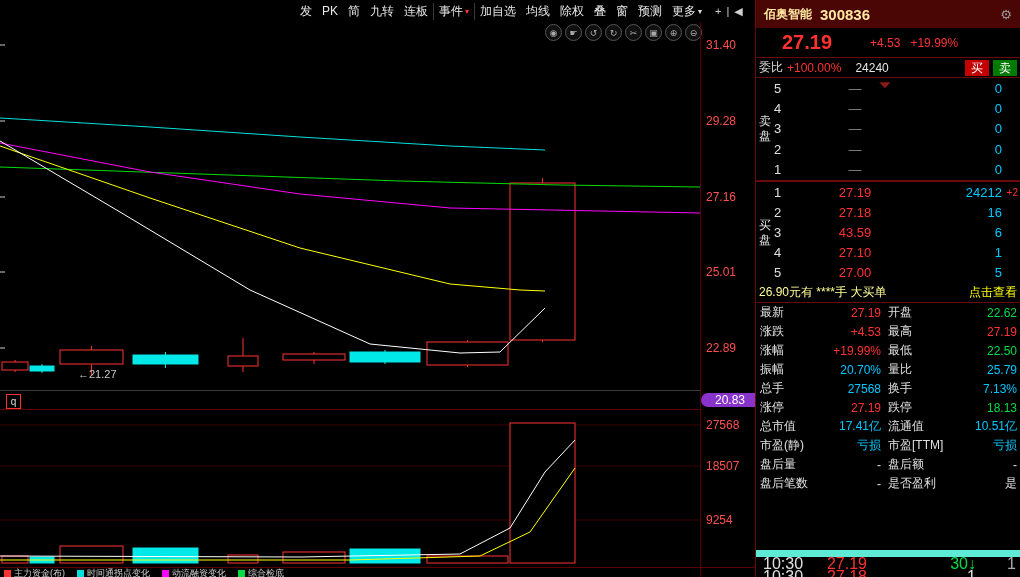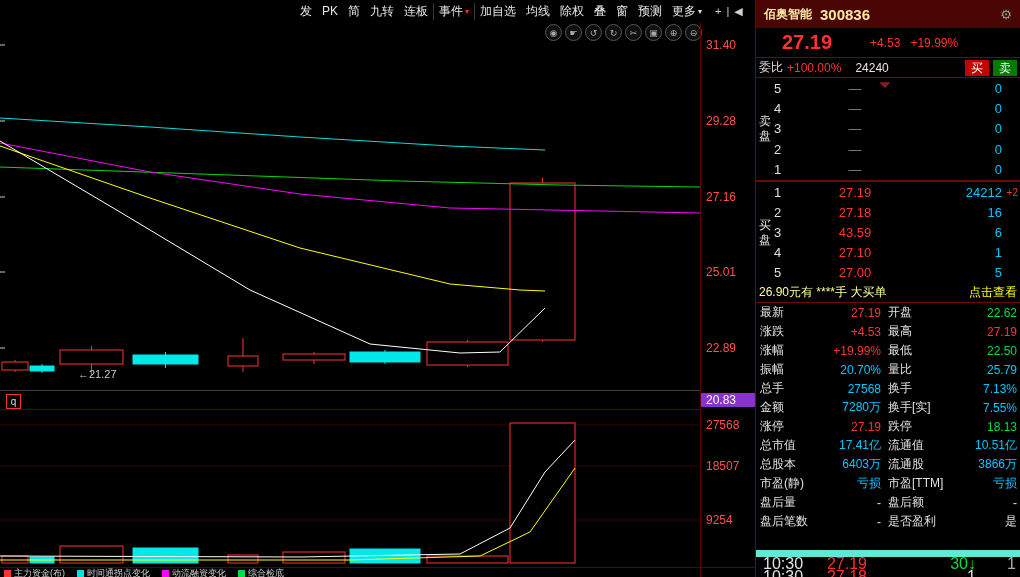--- a/index.html
+++ b/index.html
@@ -29,21 +29,21 @@
   .bottom-tabs{position:absolute;left:0;top:567px;width:755px;height:10px;display:flex;align-items:center;
                gap:12px;padding-left:4px;font-size:9px;line-height:10px;border-top:1px solid #5a0000;overflow:hidden;}
   .bt-item{display:flex;align-items:center;gap:3px;cursor:pointer;white-space:nowrap;}
   .bt-marker{width:7px;height:7px;display:inline-block;}
   .bt-label{color:#cfcfcf;}
 
   
   .axis-col{position:absolute;left:700px;top:22px;width:55px;height:555px;border-left:1px solid #5a0000;box-sizing:border-box;}
   .ax-label{position:absolute;left:5px;font-size:12px;color:#ff5050;height:14px;line-height:14px;}
   .ax-highlight{position:absolute;left:0;width:50px;height:14px;line-height:14px;font-size:12px;color:#fff;
-                padding-left:5px;background:#8833cc;}
+                padding-left:14px;background:#8833cc;border-radius:7px;}
 
   
   .right-panel{position:absolute;left:755px;top:0;width:265px;height:577px;border-left:1px solid #6a0a0a;
                box-sizing:border-box;background:#000;}
   .rp-header{position:absolute;left:0;top:0;width:100%;height:28px;background:#4a0505;display:flex;
              align-items:center;gap:8px;padding:0 8px;box-sizing:border-box;}
   .st-name{color:#ffe9a0;font-size:12px;font-weight:bold;}
   .st-code{color:#ffe9a0;font-size:15px;font-weight:bold;}
   .gear{margin-left:auto;color:#9a9a9a;font-size:13px;cursor:pointer;}
   .rp-price{position:absolute;left:0;top:28px;width:100%;height:29px;display:flex;align-items:center;
@@ -357,42 +357,30 @@
           <span class="st-l">量比</span>
           <span class="st-v c-cyan">25.79</span>
         </div>
         <div class="st-row">
           <span class="st-l">总手</span>
           <span class="st-v c-cyan">27568</span>
           <span class="st-l">换手</span>
           <span class="st-v c-cyan">7.13%</span>
         </div>
         <div class="st-row">
-          <span class="st-l">金额</span>
-          <span class="st-v c-cyan">7280万</span>
-          <span class="st-l">换手[实]</span>
-          <span class="st-v c-cyan">7.55%</span>
-        </div>
-        <div class="st-row">
           <span class="st-l">涨停</span>
           <span class="st-v c-red">27.19</span>
           <span class="st-l">跌停</span>
           <span class="st-v c-green">18.13</span>
         </div>
         <div class="st-row">
           <span class="st-l">总市值</span>
           <span class="st-v c-cyan">17.41亿</span>
           <span class="st-l">流通值</span>
           <span class="st-v c-cyan">10.51亿</span>
-        </div>
-        <div class="st-row">
-          <span class="st-l">总股本</span>
-          <span class="st-v c-cyan">6403万</span>
-          <span class="st-l">流通股</span>
-          <span class="st-v c-cyan">3866万</span>
         </div>
         <div class="st-row">
           <span class="st-l">市盈(静)</span>
           <span class="st-v c-cyan">亏损</span>
           <span class="st-l">市盈[TTM]</span>
           <span class="st-v c-cyan">亏损</span>
         </div>
         <div class="st-row">
           <span class="st-l">盘后量</span>
           <span class="st-v c-white">-</span>

